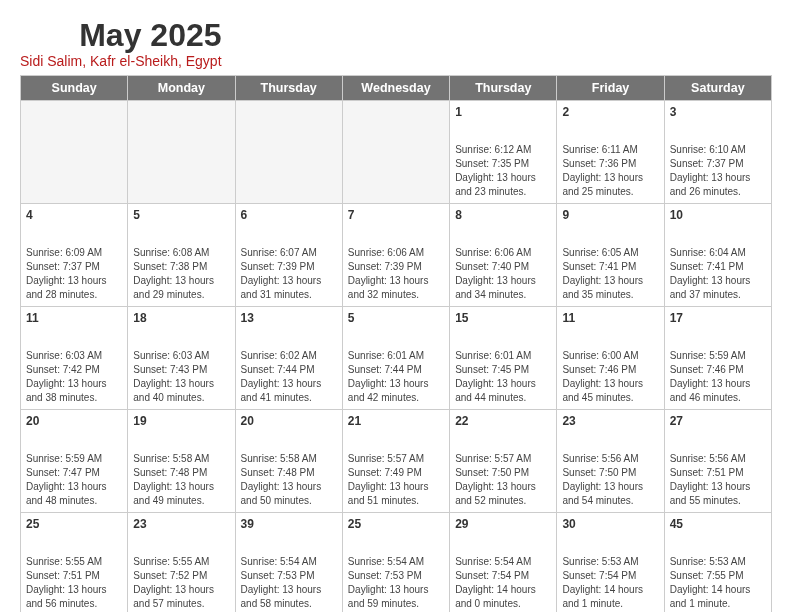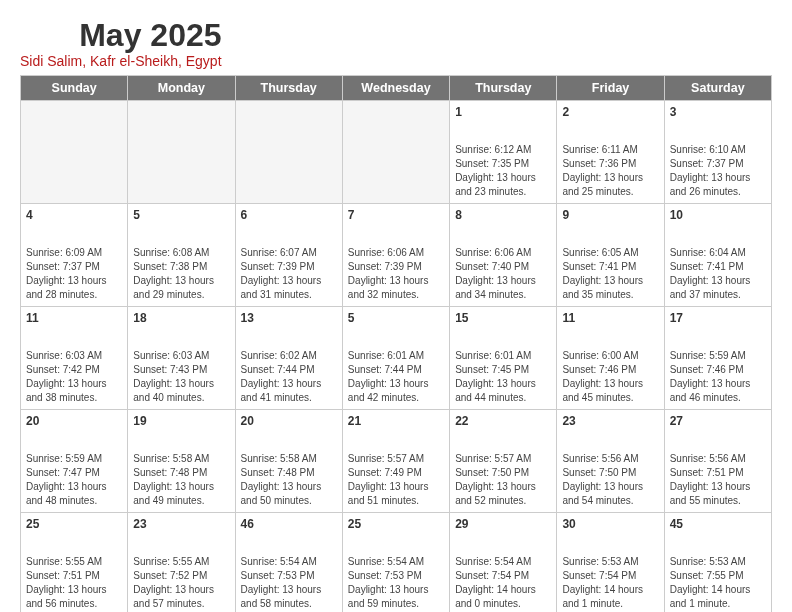--- a/index.html
+++ b/index.html
@@ -240,21 +240,21 @@
         <tr>
           <td>
             <span class="day-num">25</span>
             <div class="cell-text">Sunrise: 5:55 AM<br>Sunset: 7:51 PM<br>Daylight: 13 hours<br>and 56 minutes.</div>
           </td>
           <td>
             <span class="day-num">23</span>
             <div class="cell-text">Sunrise: 5:55 AM<br>Sunset: 7:52 PM<br>Daylight: 13 hours<br>and 57 minutes.</div>
           </td>
           <td>
-            <span class="day-num">46</span>
+            <span class="day-num">39</span>
             <div class="cell-text">Sunrise: 5:54 AM<br>Sunset: 7:53 PM<br>Daylight: 13 hours<br>and 58 minutes.</div>
           </td>
           <td>
             <span class="day-num">25</span>
             <div class="cell-text">Sunrise: 5:54 AM<br>Sunset: 7:53 PM<br>Daylight: 13 hours<br>and 59 minutes.</div>
           </td>
           <td>
             <span class="day-num">29</span>
             <div class="cell-text">Sunrise: 5:54 AM<br>Sunset: 7:54 PM<br>Daylight: 14 hours<br>and 0 minutes.</div>
           </td>

